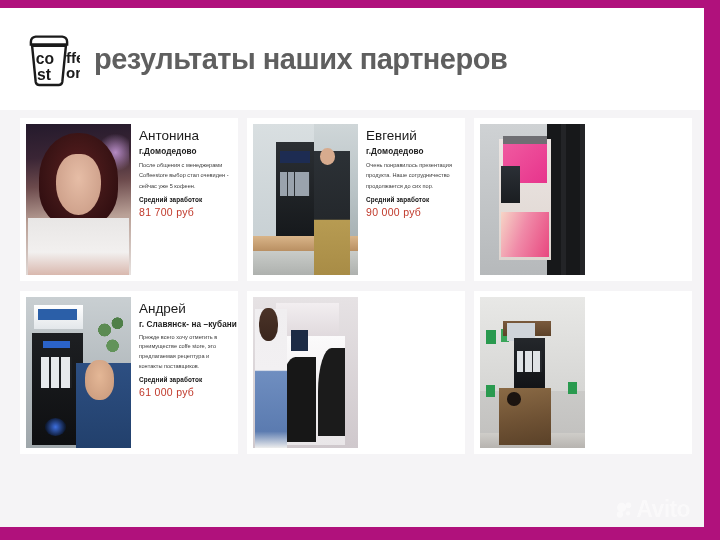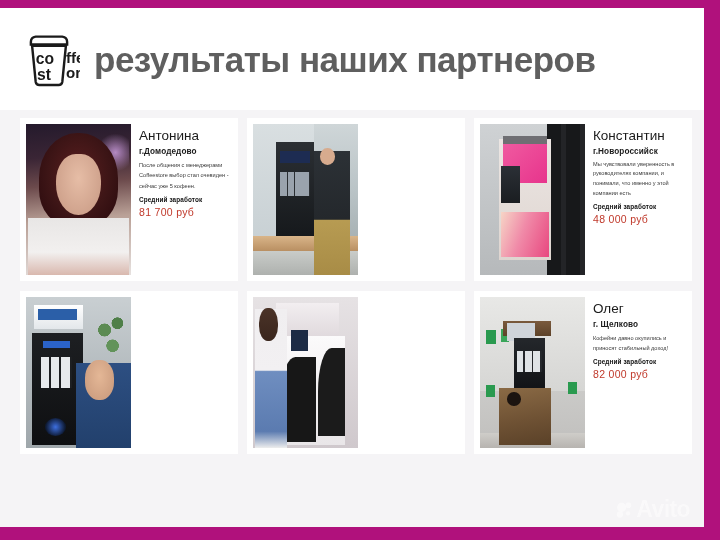--- a/index.html
+++ b/index.html
@@ -42,21 +42,21 @@
   }
 
   #brand-logo {
     width: 62px;
     height: 58px;
     flex: 0 0 auto;
     margin-right: 14px;
   }
 
   #page-title {
-    font-size: 35px;
+    font-size: 29px;
     font-weight: bold;
     color: #5f5f5f;
     letter-spacing: -0.5px;
     white-space: nowrap;
     line-height: 1;
   }
 
   
   #cards-area {
     position: absolute;
@@ -320,53 +320,60 @@
             <div class="ph p2"></div>
               <div class="ph p2-wall"></div>
               <div class="ph p2-mach"></div>
             <div class="ph p2-screen"></div>
               <div class="ph p2-btns"></div>
             <div class="ph p2-floor"></div>
               <div class="ph p2-counter"></div>
             <div class="ph p2-man"></div>
               <div class="ph p2-head"></div>
           </div>
+          <div class="card-body">
+            <div class="partner-name">Евгений</div>
+            <div class="partner-city">г.Домодедово</div>
+            <div class="partner-quote">Очень понравилось презентация продукта. Наше сотрудничество продолжается до сих пор.</div>
+            <div class="earnings-label">Средний заработок</div>
+            <div class="earnings-value">90 000 руб</div>
+          </div>
         </div>
 
         <div class="testimonial-card card-tight">
           <div class="card-photo">
             <div class="ph p3"></div>
               <div class="ph p3-dark"></div>
               <div class="ph p3-kiosk"></div>
             <div class="ph p3-label"></div>
               <div class="ph p3-pinkpanel"></div>
             <div class="ph p3-mach"></div>
               <div class="ph p3-wrap"></div>
-          </div>
-          <div class="card-body">
-            <div class="partner-name">Константин</div>
-            <div class="partner-city">г.Новороссийск</div>
-            <div class="partner-quote">Мы чувствовали уверенность в руководителях компании, и понимали, что именно у этой компании есть</div>
-            <div class="earnings-label">Средний заработок</div>
-            <div class="earnings-value">48 000 руб</div>
           </div>
         </div>
 
         <div class="testimonial-card card-tight">
           <div class="card-photo">
             <div class="ph p4"></div>
               <div class="ph p4-plants"></div>
             <div class="ph p4-mach"></div>
               <div class="ph p4-blue"></div>
               <div class="ph p4-keys"></div>
             <div class="ph p4-dot"></div>
               <div class="ph p4-sign"></div>
               <div class="ph p4-signtx"></div>
             <div class="ph p4-man"></div>
               <div class="ph p4-head"></div>
+          </div>
+          <div class="card-body">
+            <div class="partner-name">Андрей</div>
+            <div class="partner-city">г. Славянск- на –кубани</div>
+            <div class="partner-quote">Прежде всего хочу отметить в преимуществе coffe store, это предлагаемая рецептура и контакты поставщиков.</div>
+            <div class="earnings-label">Средний заработок</div>
+            <div class="earnings-value">61 000 руб</div>
           </div>
         </div>
 
         <div class="testimonial-card card-tight">
           <div class="card-photo">
             <div class="ph p5"></div>
               <div class="ph p5-shelf"></div>
               <div class="ph p5-kiosk"></div>
             <div class="ph p5-screen"></div>
               <div class="ph p5-black"></div>
@@ -385,27 +392,20 @@
             <div class="ph p6-exit3"></div>
               <div class="ph p6-exit4"></div>
             <div class="ph p6-shelf"></div>
               <div class="ph p6-tv"></div>
             <div class="ph p6-mach"></div>
               <div class="ph p6-keys"></div>
             <div class="ph p6-floor"></div>
               <div class="ph p6-wood"></div>
               <div class="ph p6-hole"></div>
           </div>
-          <div class="card-body">
-            <div class="partner-name">Олег</div>
-            <div class="partner-city">г. Щелково</div>
-            <div class="partner-quote">Кофейни давно окупились и приносят стабильный доход!</div>
-            <div class="earnings-label">Средний заработок</div>
-            <div class="earnings-value">82 000 руб</div>
-          </div>
         </div>
 
       </div>
     </div>
 
     <div id="avito-watermark">
       <svg id="avito-mark" viewBox="0 0 24 24">
         <circle cx="8" cy="9" r="6.4" fill="#ffffff"></circle>
         <circle cx="17.5" cy="6" r="4" fill="#ffffff"></circle>
         <circle cx="5.5" cy="19" r="4.4" fill="#ffffff"></circle>

